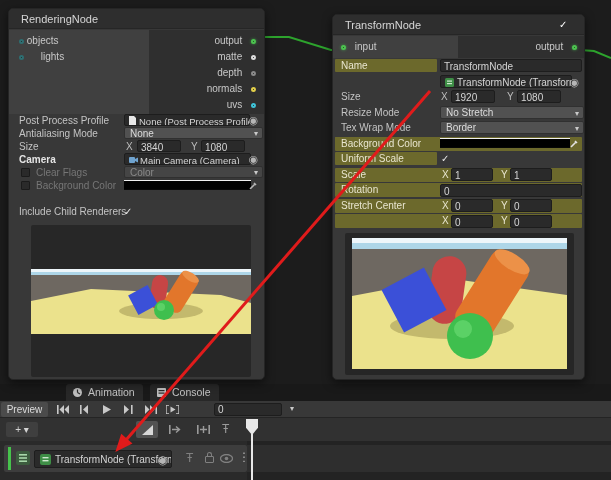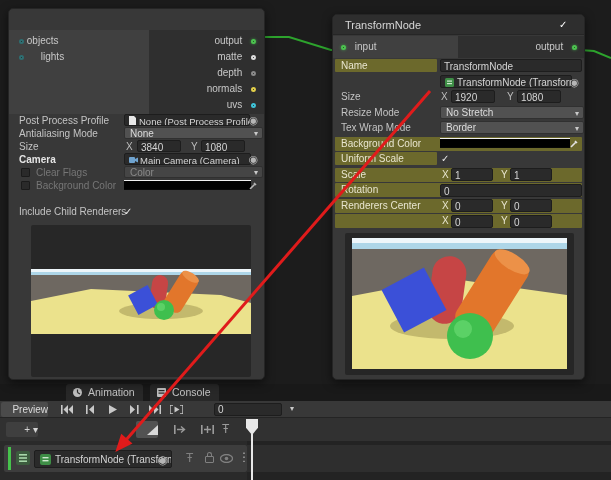--- a/index.html
+++ b/index.html
@@ -48,41 +48,44 @@
   .tick { position:absolute; color:#e6e6e6; font-size:10px; line-height:10px; }
   .swatch { position:absolute; background:#000; border-top:1px solid #f0f0f0; border-bottom:1px solid #060606; }
   .mini-icon { display:inline-block; vertical-align:middle; }
   
   #tl-tabs { position:absolute; left:0; top:384px; width:611px; height:17px; background:#191919; }
   .tab { position:absolute; top:0; height:17px; line-height:17px; color:#c2c2c2; font-size:10.5px;
          padding:0 8px 0 22px; background:#282828; border-radius:3px 3px 0 0; }
   .tab.active { background:#383838; color:#dcdcdc; }
   .tab svg { position:absolute; left:6px; top:3px; }
   #tl-toolbar { position:absolute; left:0; top:401px; width:611px; height:17px; background:#383838; border-bottom:1px solid #242424; }
-  .tbtn { position:absolute; top:1px; height:15px; display:flex; align-items:center; justify-content:flex-end; border-radius:2px; }
+  .tbtn { position:absolute; top:1px; height:15px; display:flex; align-items:center; justify-content:center; border-radius:2px; }
   .transport { width:21px; }
   #tl-row2 { position:absolute; left:0; top:418px; width:611px; height:23px; background:#313131; }
   #tracks { position:absolute; left:0; top:441px; width:611px; height:39px; background:#232323; }
   #track-header-bg { position:absolute; left:0; top:0; width:247px; height:39px; background:#2a2a2a; }
   .ticon { position:absolute; color:#9a9a9a; }
   .dimicon { color:#808080; }
   
   svg { display:block; }
 </style>
 </head>
 <body>
 
 <div id="stage">
 
   <svg class="abs" width="611" height="480" style="left:0;top:0;z-index:1">
     <path d="M257,37 L289,37 L331,50 L340,50" stroke="#2da32d" stroke-width="2" fill="none"></path>
     <path d="M580,50 L594,51 L611,58" stroke="#2da32d" stroke-width="2" fill="none"></path>
   </svg>
 
   <div class="node" style="left:8px;top:8px;width:257px;height:372px;z-index:2">
+    <div class="node-header" style="height:20px">
+      <span>RenderingNode</span>
+    </div>
 
     <div class="ports-left" style="left:0;top:21px;width:140px;height:84px"></div>
     <div class="ports-right" style="left:140px;top:21px;width:115px;height:84px"></div>
     <div class="port-row" style="left:10px;top:24px">
       <span class="dot teal"></span>
       <span style="">objects</span>
     </div>
     <div class="port-row" style="left:10px;top:40px">
       <span class="dot teal"></span>
       <span style="margin-left:14px">lights</span>
@@ -255,21 +258,21 @@
       <span class="axis" style="left:107px;color:#e8e5cf">X</span>
       <div class="fld" style="left:116px;top:0.5px;width:42px;height:13px"><span>1</span></div>
       <span class="axis" style="left:166px;color:#e8e5cf">Y</span>
       <div class="fld" style="left:175px;top:0.5px;width:42px;height:13px"><span>1</span></div>
     </div>
     <div class="prow orow" style="top:168px;height:14px;line-height:14px">
       <span class="olab" style="width:102px;background:none">Rotation</span>
       <div class="fld" style="left:105px;top:0.5px;width:142px;height:13px"><span>0</span></div>
     </div>
     <div class="prow orow" style="top:183.5px;height:14px;line-height:14px">
-      <span class="olab" style="width:102px;background:none">Renderers Center</span>
+      <span class="olab" style="width:102px;background:none">Stretch Center</span>
       <span class="axis" style="left:107px;color:#e8e5cf">X</span>
       <div class="fld" style="left:116px;top:0.5px;width:42px;height:13px"><span>0</span></div>
       <span class="axis" style="left:166px;color:#e8e5cf">Y</span>
       <div class="fld" style="left:175px;top:0.5px;width:42px;height:13px"><span>0</span></div>
     </div>
     <div class="prow orow" style="top:199px;height:14px;line-height:14px">
       <span class="axis" style="left:107px;color:#e8e5cf">X</span>
       <div class="fld" style="left:116px;top:0.5px;width:42px;height:13px"><span>0</span></div>
       <span class="axis" style="left:166px;color:#e8e5cf">Y</span>
       <div class="fld" style="left:175px;top:0.5px;width:42px;height:13px"><span>0</span></div>

